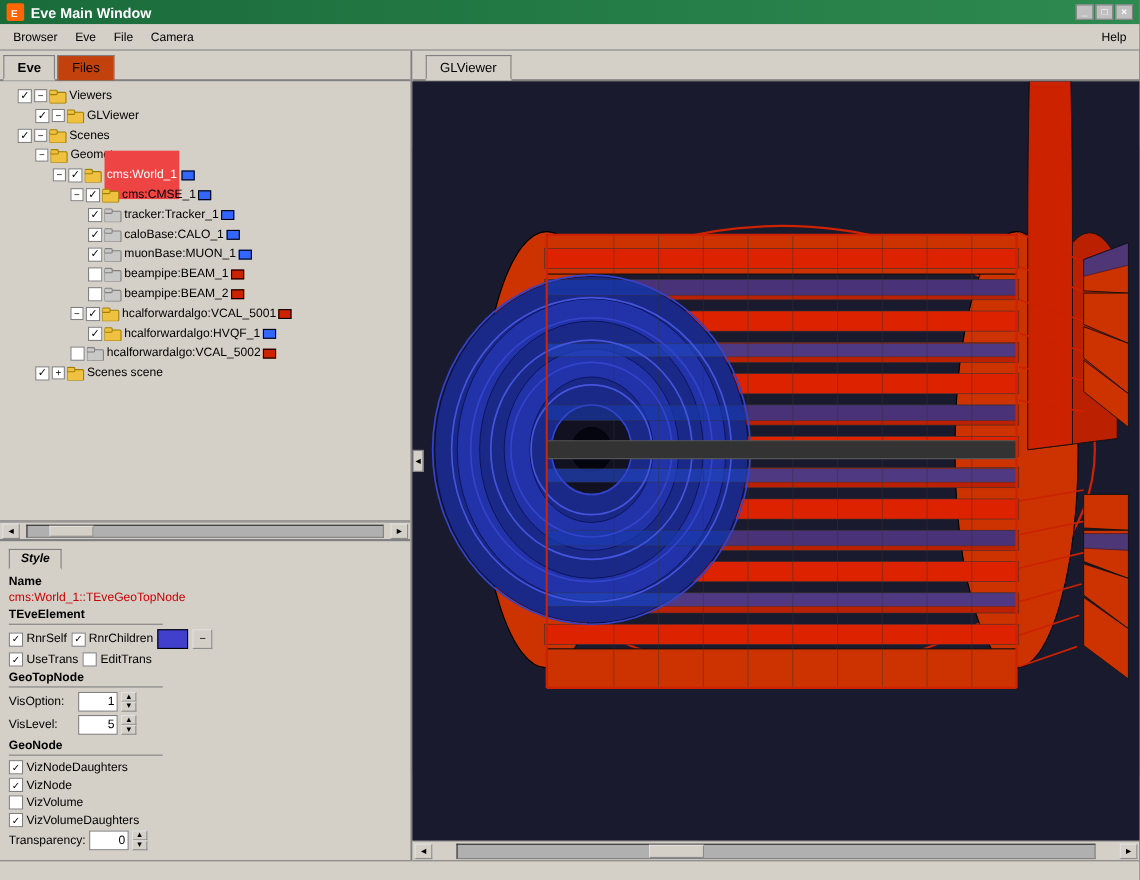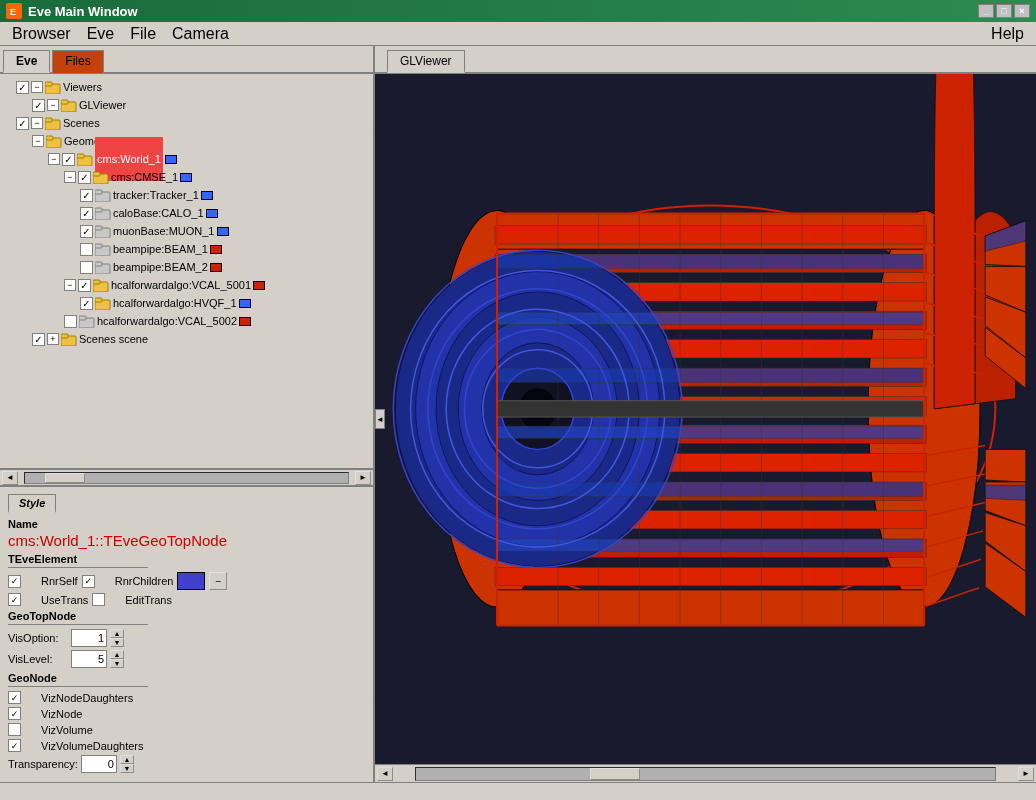--- a/index.html
+++ b/index.html
@@ -57,21 +57,21 @@
       background: #d4d0c8;
       height: 24px;
       display: flex;
       align-items: center;
       padding: 0 4px;
       border-bottom: 1px solid #808080;
     }
     .menu-item {
       padding: 2px 8px;
       cursor: pointer;
-      font-size: 16px;
+      font-size: 11px;
       color: #000;
     }
     .menu-help {
       margin-left: auto;
     }
 
     
     #main {
       display: flex;
       flex-direction: column;
@@ -236,36 +236,36 @@
       margin: 4px 0 2px 0;
     }
     .section-divider {
       border: none;
       border-top: 1px solid #808080;
       margin: 2px 0 4px 0;
       width: 140px;
     }
 
     .prop-name {
-      font-size: 15px;
+      font-size: 11px;
       color: #cc0000;
       margin-bottom: 4px;
     }
 
     .row {
       display: flex;
       align-items: center;
       margin-bottom: 3px;
       gap: 4px;
     }
 
     .check-label {
       display: flex;
       align-items: center;
-      gap: 20px;
+      gap: 3px;
       font-size: 11px;
       cursor: pointer;
     }
     .check-box {
       width: 13px;
       height: 13px;
       border: 1px solid #808080;
       background: white;
       display: inline-flex;
       align-items: center;

